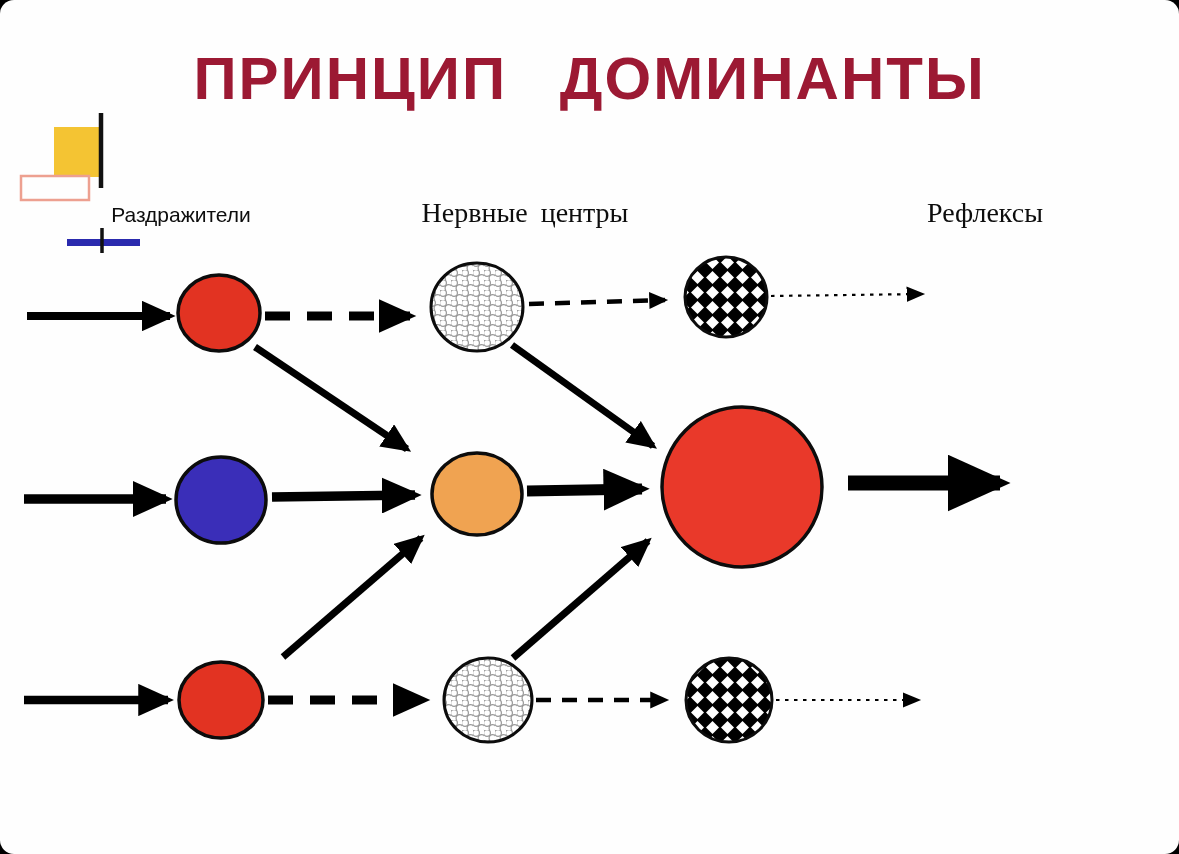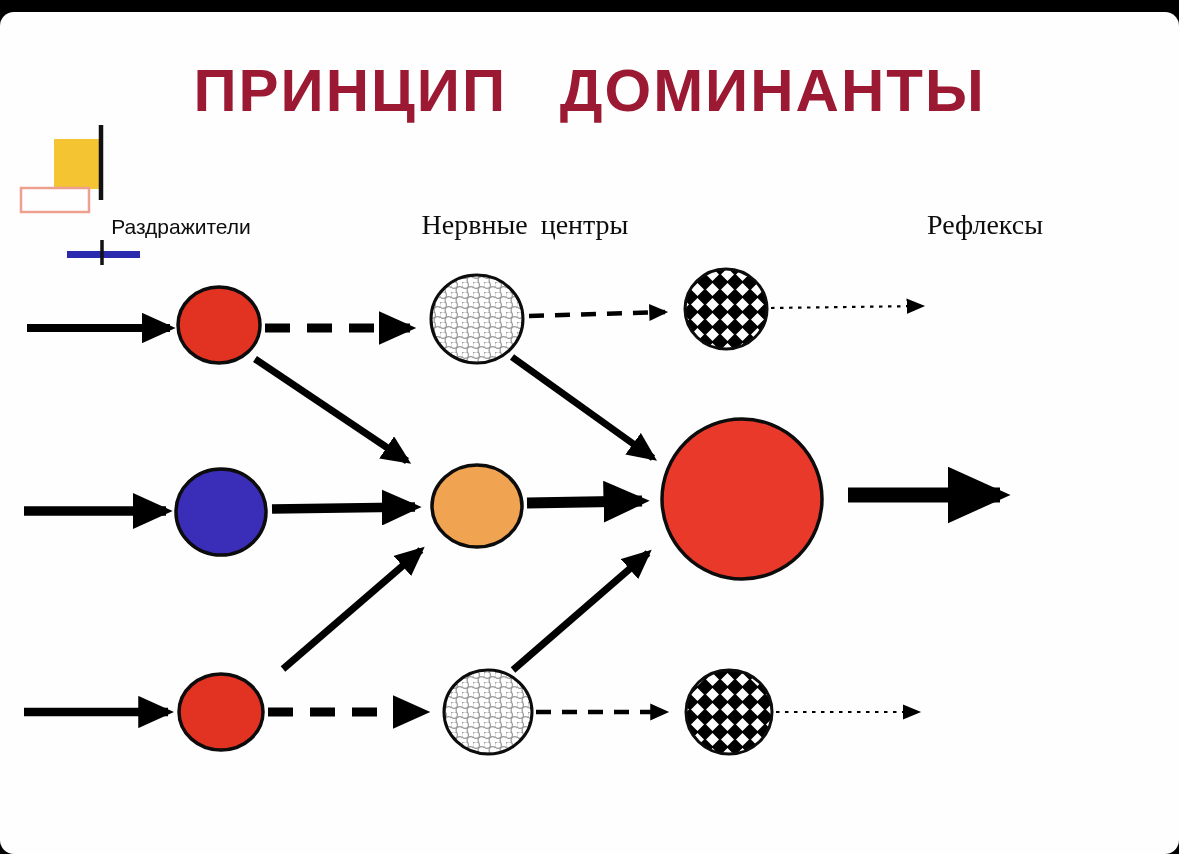--- a/index.html
+++ b/index.html
@@ -3,21 +3,20 @@
 <meta charset="utf-8">
 <style>
   html,body{margin:0;padding:0;background:#000;}
   .stage{position:relative;width:1179px;height:854px;background:#000;}
   .slide{
     position:absolute;inset:0;
     background:#fefefe;
     border-radius:14px;
     overflow:hidden;
     font-family:"Liberation Sans", sans-serif;
-    margin-top:12px;
   }
   .title{
     position:absolute;left:0;right:0;top:44px;
     text-align:center;
     font-family:"Liberation Sans", sans-serif;
     font-weight:800;
     font-size:60px;
     letter-spacing:2px;
     word-spacing:34px;
     color:var(--title,#9c1933);

